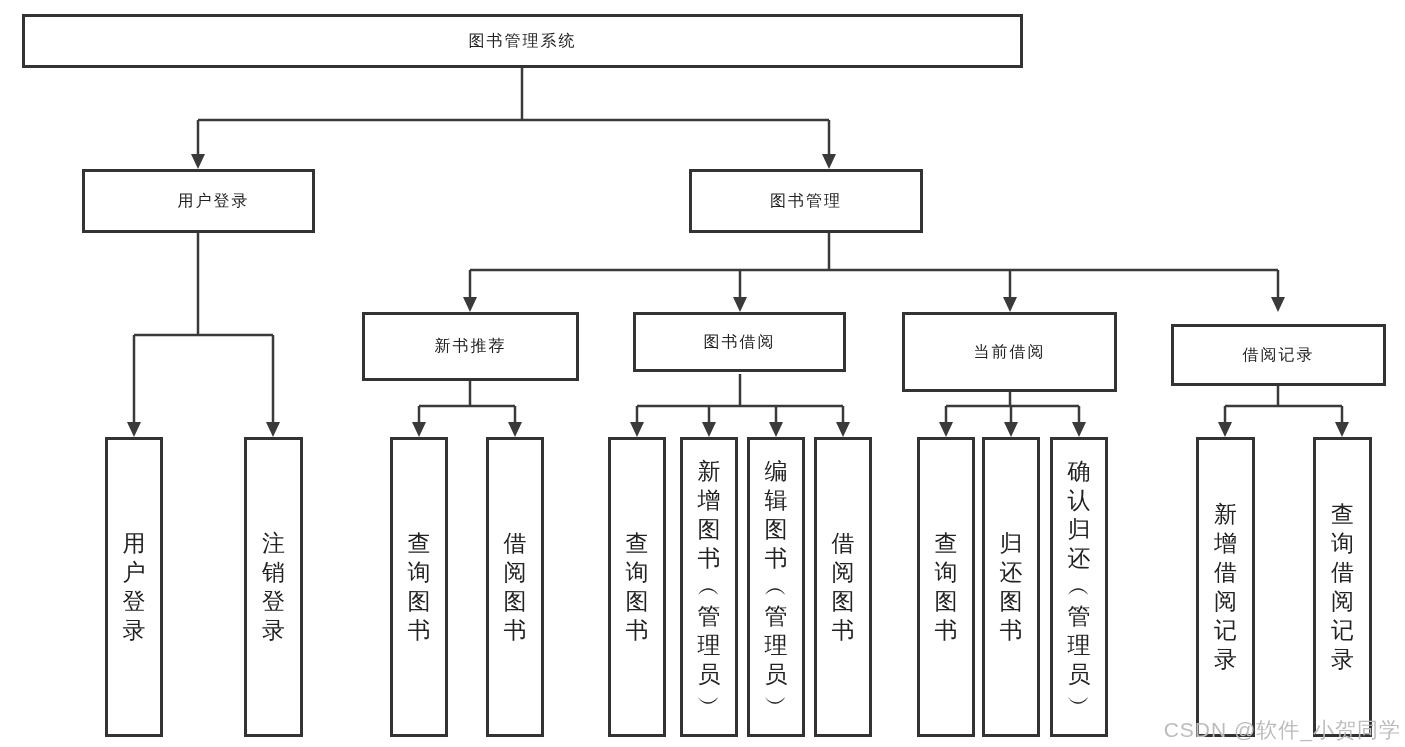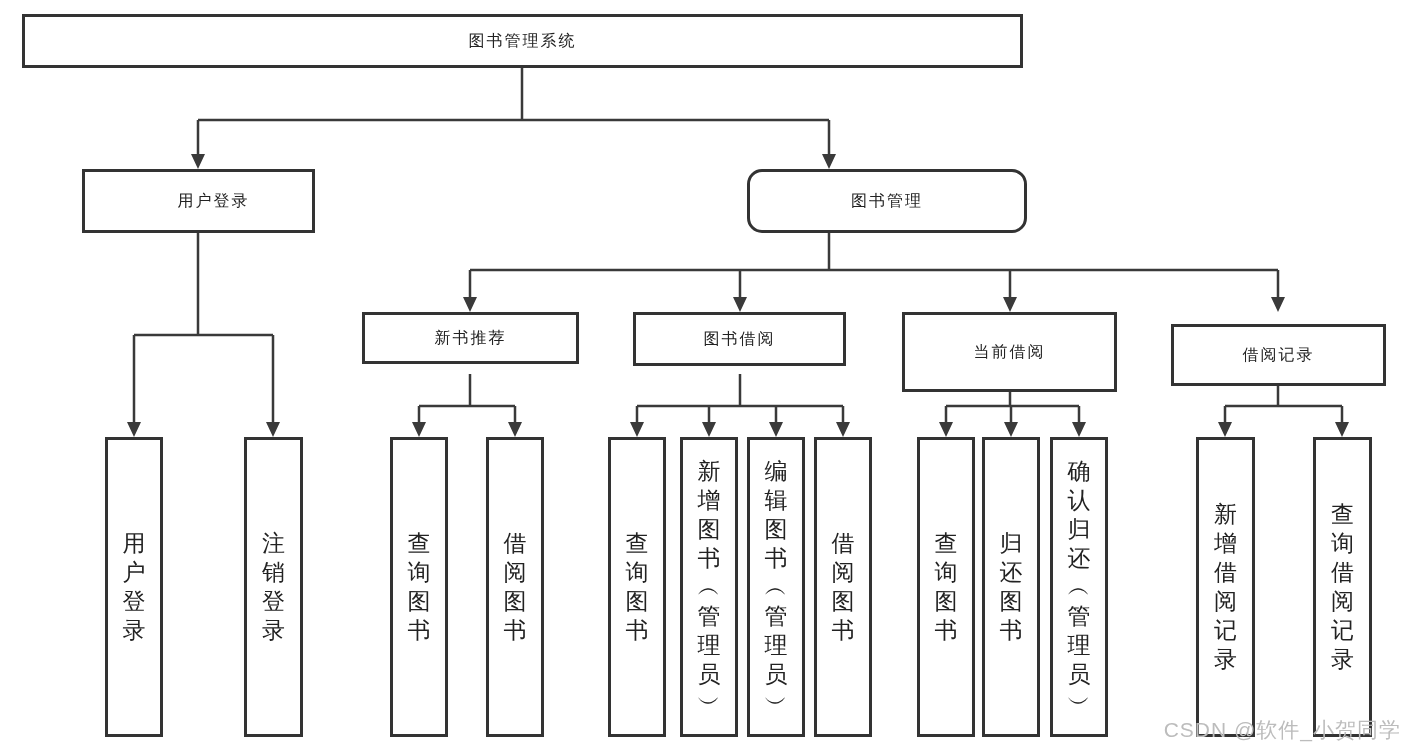--- a/index.html
+++ b/index.html
@@ -43,24 +43,24 @@
        M127 422L141 422L134 437Z M266 422L280 422L273 437Z
        M412 422L426 422L419 437Z M508 422L522 422L515 437Z
        M630 422L644 422L637 437Z M702 422L716 422L709 437Z M769 422L783 422L776 437Z M836 422L850 422L843 437Z
        M939 422L953 422L946 437Z M1004 422L1018 422L1011 437Z M1072 422L1086 422L1079 437Z
        M1218 422L1232 422L1225 437Z M1335 422L1349 422L1342 437Z"></path>
 </svg>
 
 <div class="node hnode" style="left:22px;top:14px;width:1001px;height:54px;">图书管理系统</div>
 
 <div class="node hnode" style="left:82px;top:169px;width:233px;height:64px;padding-left:30px;">用户登录</div>
-<div class="node hnode" style="left:747px;top:169px;width:280px;height:64px;border-radius:15px;">图书管理</div>
+<div class="node hnode" style="left:689px;top:169px;width:234px;height:64px;">图书管理</div>
 
-<div class="node hnode" style="left:362px;top:312px;width:217px;height:52px;">新书推荐</div>
-<div class="node hnode" style="left:633px;top:312px;width:213px;height:54px;">图书借阅</div>
+<div class="node hnode" style="left:362px;top:312px;width:217px;height:69px;">新书推荐</div>
+<div class="node hnode" style="left:633px;top:312px;width:213px;height:60px;">图书借阅</div>
 <div class="node hnode" style="left:902px;top:312px;width:215px;height:80px;">当前借阅</div>
 <div class="node hnode" style="left:1171px;top:324px;width:215px;height:62px;">借阅记录</div>
 
 <div class="node vnode" style="left:105px;top:437px;width:58px;height:300px;">
     <div class="vchar">用</div>
     <div class="vchar">户</div>
     <div class="vchar">登</div>
     <div class="vchar">录</div>
   </div>
 <div class="node vnode" style="left:244px;top:437px;width:59px;height:300px;">

